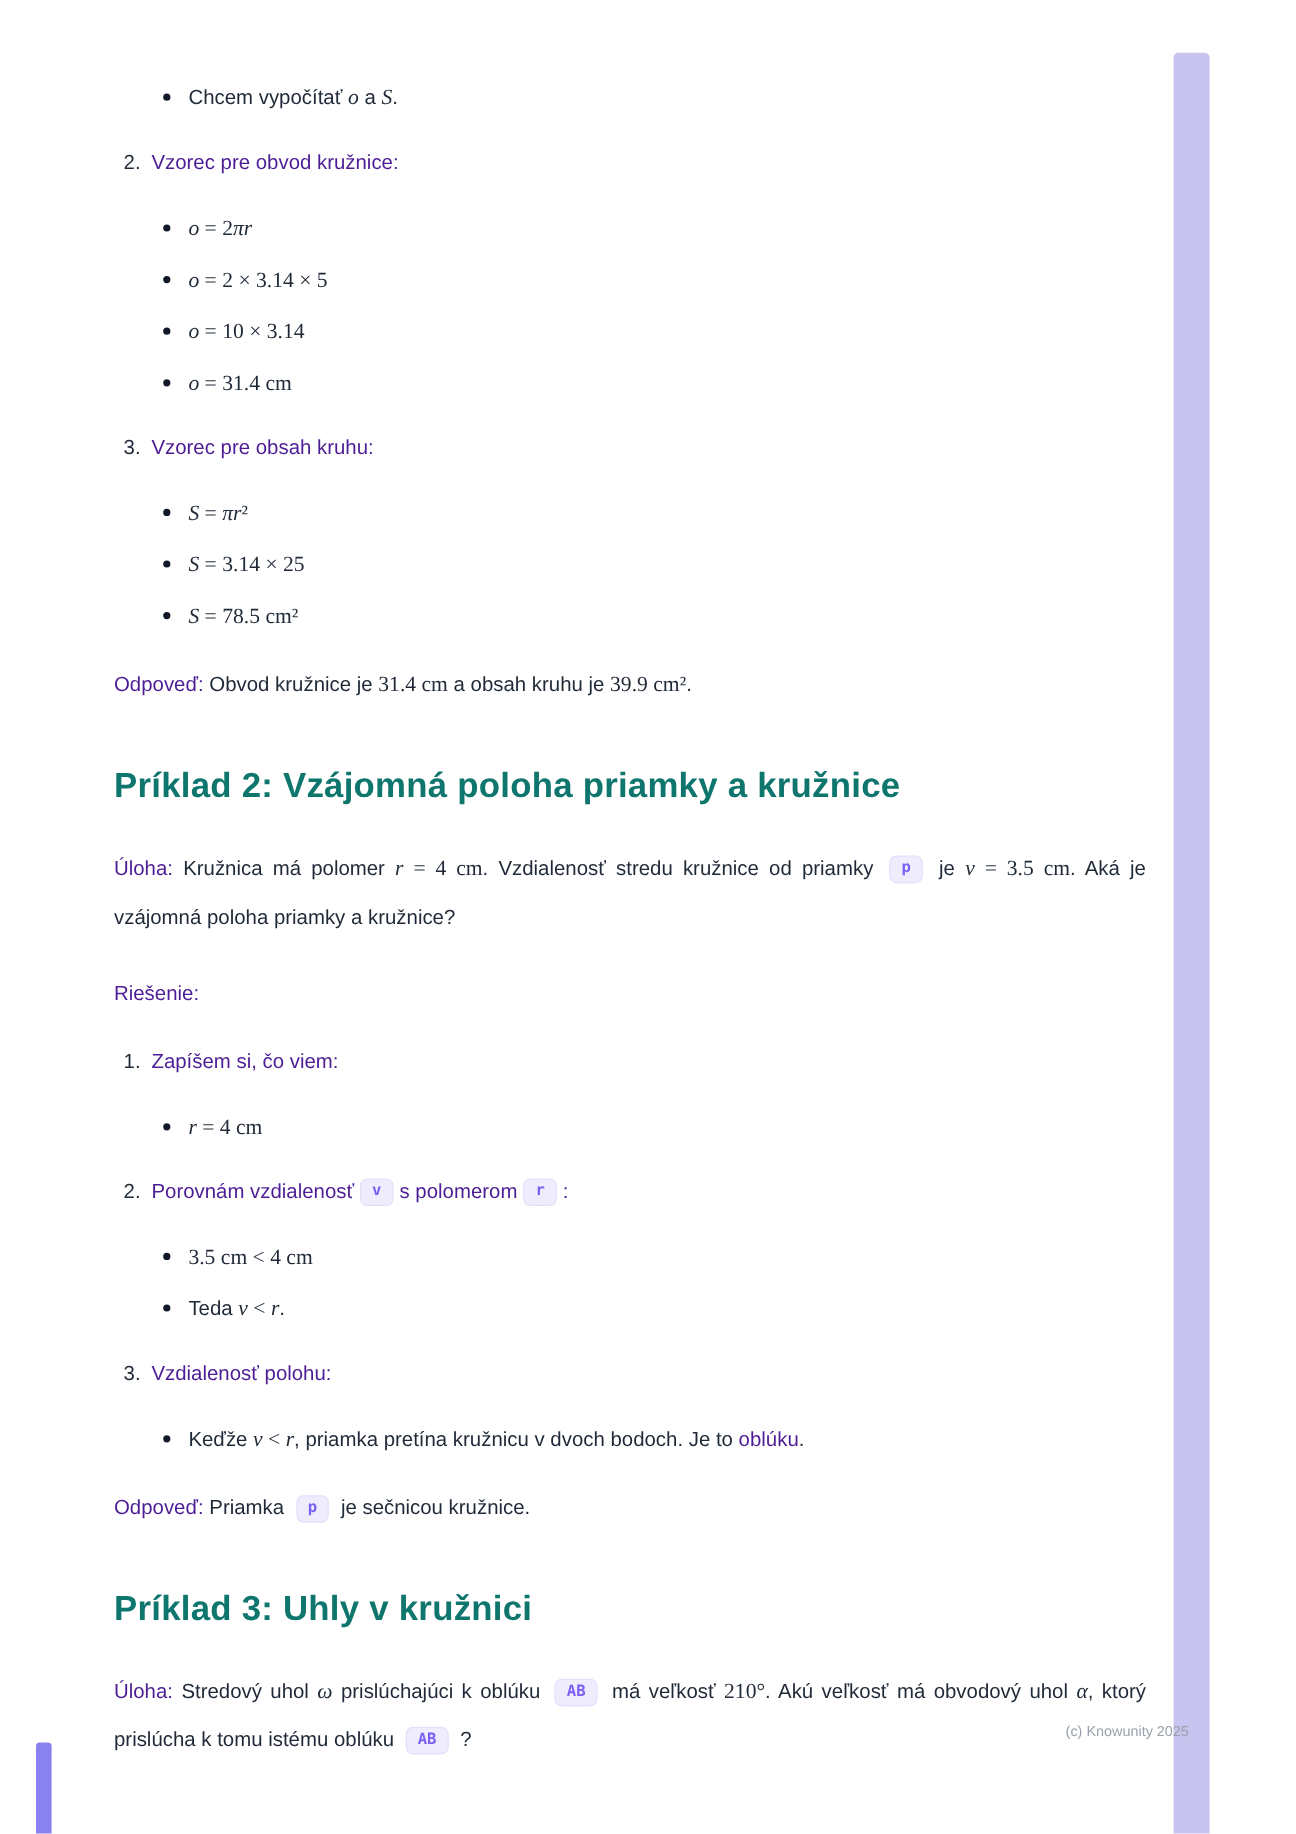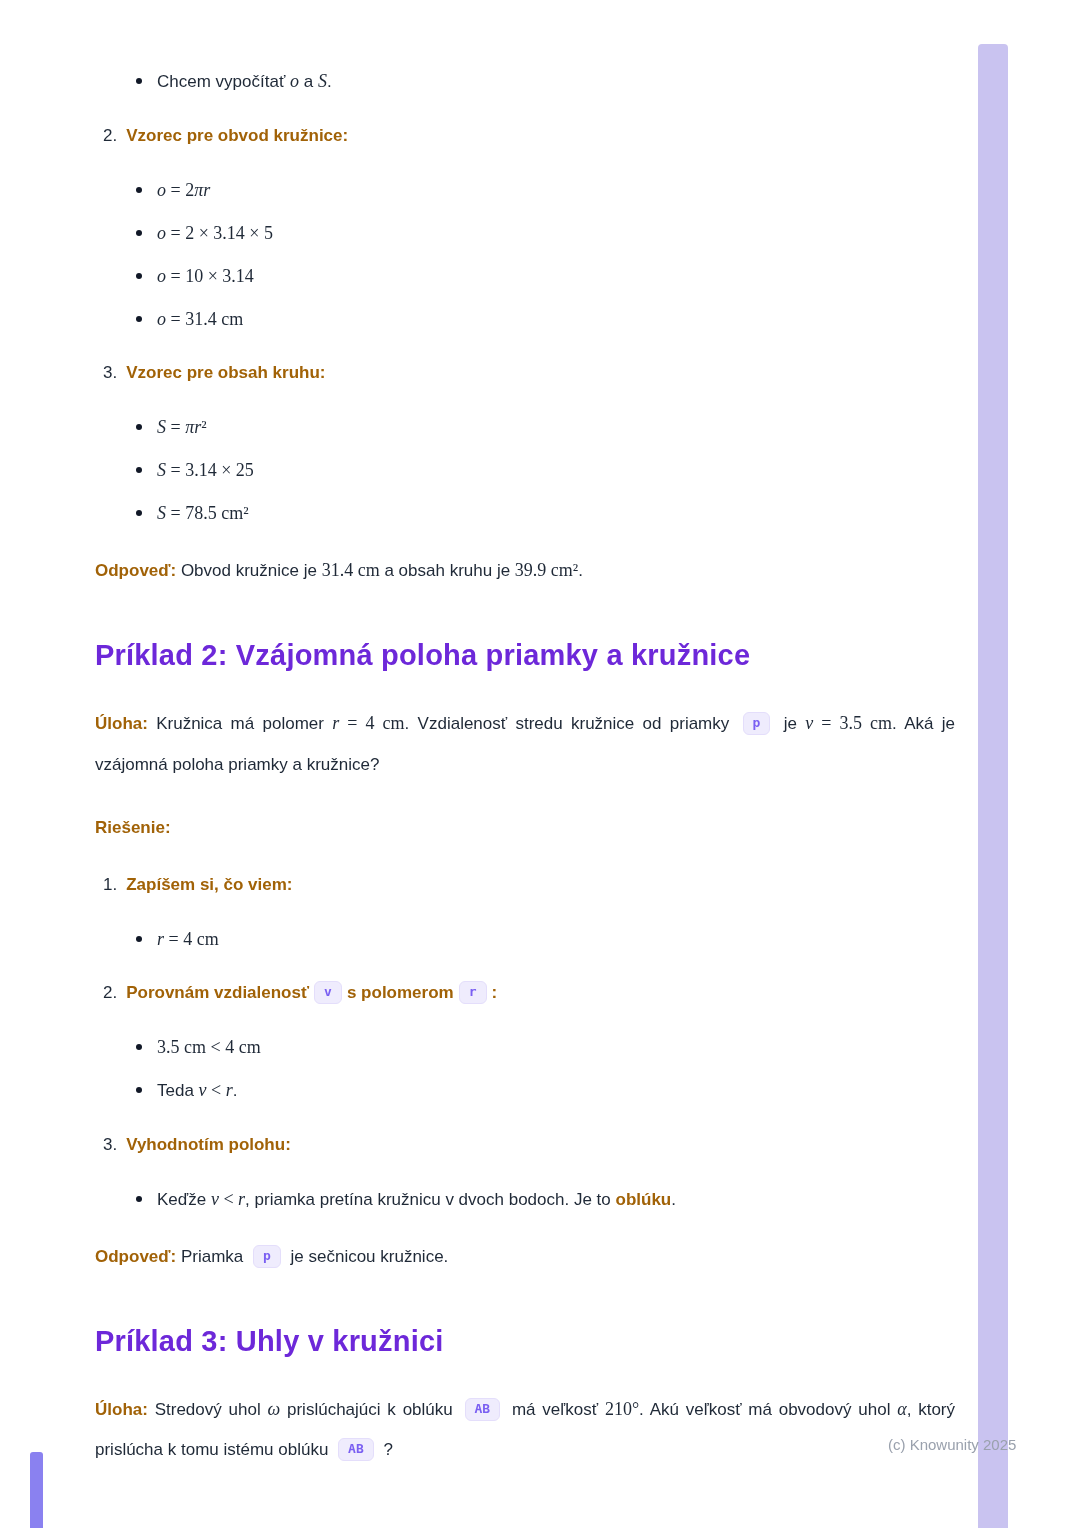--- a/index.html
+++ b/index.html
@@ -10,21 +10,21 @@
     color:#1f2937;
     position:relative;
     overflow:hidden;
   }
   .content{
     position:absolute;
     left:95px;top:46px;width:860px;
     font-size:17px;
     line-height:1.5;
   }
-  b,.bold{font-weight:700;color:#a16207;}
+  b,.bold{font-weight:400;color:#4c1d95;}
   .math{
     font-family:"Liberation Serif","DejaVu Serif",serif;
     font-size:18px;
     white-space:nowrap;
   }
   .math i{font-style:italic;}
   ul.bullets{
     list-style:none;
     margin:22px 0;
     padding:0 0 0 62px;
@@ -53,21 +53,21 @@
   }
   .line{margin:30px 0;line-height:28px;}
   .para{
     margin:30px 0;
     line-height:2.3;
     text-align:justify;
   }
   h2{
     font-size:29px;
     font-weight:700;
-    color:#6d28d9;
+    color:#0f766e;
     margin:52px 0 30px;
     line-height:1.25;
     letter-spacing:.2px;
   }
   .chip{
     display:inline-block;
     font-family:"DejaVu Sans Mono","Liberation Mono",monospace;
     font-size:13px;
     font-weight:700;
     color:#7a5ff2;
@@ -89,21 +89,21 @@
   .strip-bottom-left{
     position:absolute;
     left:30px;top:1452px;
     width:13px;height:76px;
     background:#8a81f0;
     border-radius:3px 3px 0 0;
   }
   .watermark{
     position:absolute;
     left:888px;top:1436px;
-    font-size:15px;
+    font-size:12px;
     color:#9aa1ad;
     z-index:5;
     white-space:nowrap;
   }
 </style>
 </head>
 <body>
 
 <div class="strip-right"></div>
 <div class="strip-bottom-left"></div>
@@ -161,21 +161,21 @@
     <span class="num">2.</span><span class="bold">Porovnám vzdialenosť</span><span class="chip">v</span><span class="bold">s polomerom</span><span class="chip">r</span><span class="bold">:</span>
   </div>
   <ul class="bullets">
     <li class="math">3.5 cm &lt; 4 cm</li>
     <li>
       <span>Teda </span><span class="math"><i>v</i> &lt; <i>r</i></span><span>.</span>
     </li>
   </ul>
 
   <div class="olitem">
-    <span class="num">3.</span><span class="bold">Vyhodnotím polohu:</span>
+    <span class="num">3.</span><span class="bold">Vzdialenosť polohu:</span>
   </div>
   <ul class="bullets">
     <li>
       <span>Keďže </span><span class="math"><i>v</i> &lt; <i>r</i></span><span>, priamka pretína kružnicu v dvoch bodoch. Je to </span><span class="bold">oblúku</span><span>.</span>
     </li>
   </ul>
 
   <div class="line">
     <span class="bold">Odpoveď:</span><span> Priamka </span><span class="chip">p</span><span> je sečnicou kružnice.</span>
   </div>

